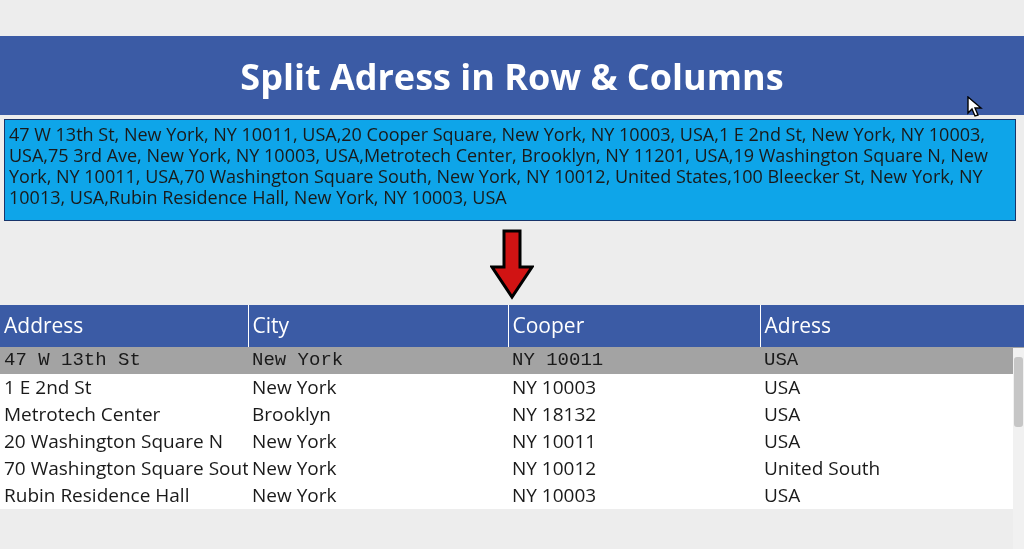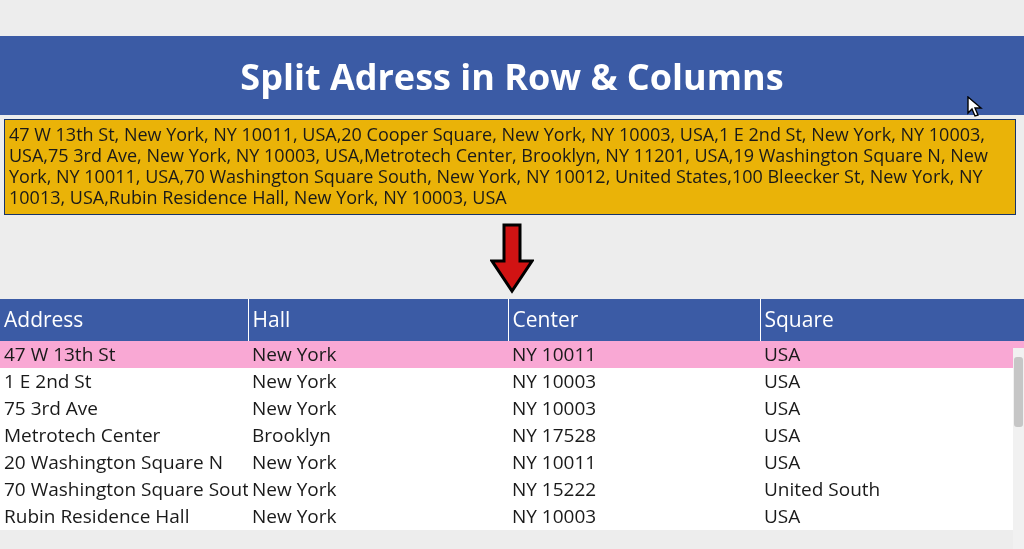--- a/index.html
+++ b/index.html
@@ -21,23 +21,23 @@
   .title-bar h1 {
     margin: 0;
     color: #ffffff;
     font-weight: 700;
     font-size: 36px;
     letter-spacing: 0px;
   }
 
   .raw-box {
     margin: 4px 8px 0 4px;
-    background: #eab308;
+    background: #0ea5e9;
     border: 1px solid #18346a;
-    padding: 4px 6px 6px 4px;
+    padding: 4px 6px 12px 4px;
     font-size: 18px;
     line-height: 21px;
     color: #1a1a1a;
   }
 
   .arrow-wrap {
     text-align: center;
     padding: 6px 0 4px;
     line-height: 0;
   }
@@ -67,21 +67,22 @@
   .tbody-area tr td {
     font-size: 19px;
     line-height: 25px;
     padding: 1px 4px 1px 4px;
     color: #1a1a1a;
     background: #ffffff;
     white-space: nowrap;
     overflow: hidden;
   }
   .tbody-area tr.selected td {
-    background: #f9a8d4;
+    background: #a3a3a3;
+    font-family: Liberation Mono, monospace;
   }
 
   .scroll-gutter {
     position: absolute;
     right: 0;
     top: 312px;
     width: 11px;
     height: 280px;
     background: #f1f1f1;
   }
@@ -131,60 +132,54 @@
   <table class="table">
     <colgroup>
       <col class="col-address">
           <col class="col-city">
           <col class="col-zip">
           <col class="col-country">
     </colgroup>
     <thead>
       <tr class="thead-row">
         <th>Address</th>
-        <th>Hall</th>
-        <th>Center</th>
-        <th>Square</th>
+        <th>City</th>
+        <th>Cooper</th>
+        <th>Adress</th>
       </tr>
     </thead>
     <tbody class="tbody-area" id="tbody">
           <tr class="selected">
             <td>47 W 13th St</td>
             <td>New York</td>
             <td>NY 10011</td>
             <td>USA</td>
           </tr>
           <tr>
             <td>1 E 2nd St</td>
             <td>New York</td>
             <td>NY 10003</td>
             <td>USA</td>
           </tr>
           <tr>
-            <td>75 3rd Ave</td>
-            <td>New York</td>
-            <td>NY 10003</td>
-            <td>USA</td>
-          </tr>
-          <tr>
             <td>Metrotech Center</td>
             <td>Brooklyn</td>
-            <td>NY 17528</td>
+            <td>NY 18132</td>
             <td>USA</td>
           </tr>
           <tr>
             <td>20 Washington Square N</td>
             <td>New York</td>
             <td>NY 10011</td>
             <td>USA</td>
           </tr>
           <tr>
             <td>70 Washington Square South</td>
             <td>New York</td>
-            <td>NY 15222</td>
+            <td>NY 10012</td>
             <td>United South</td>
           </tr>
           <tr>
             <td>Rubin Residence Hall</td>
             <td>New York</td>
             <td>NY 10003</td>
             <td>USA</td>
           </tr>
         </tbody>
   </table>

